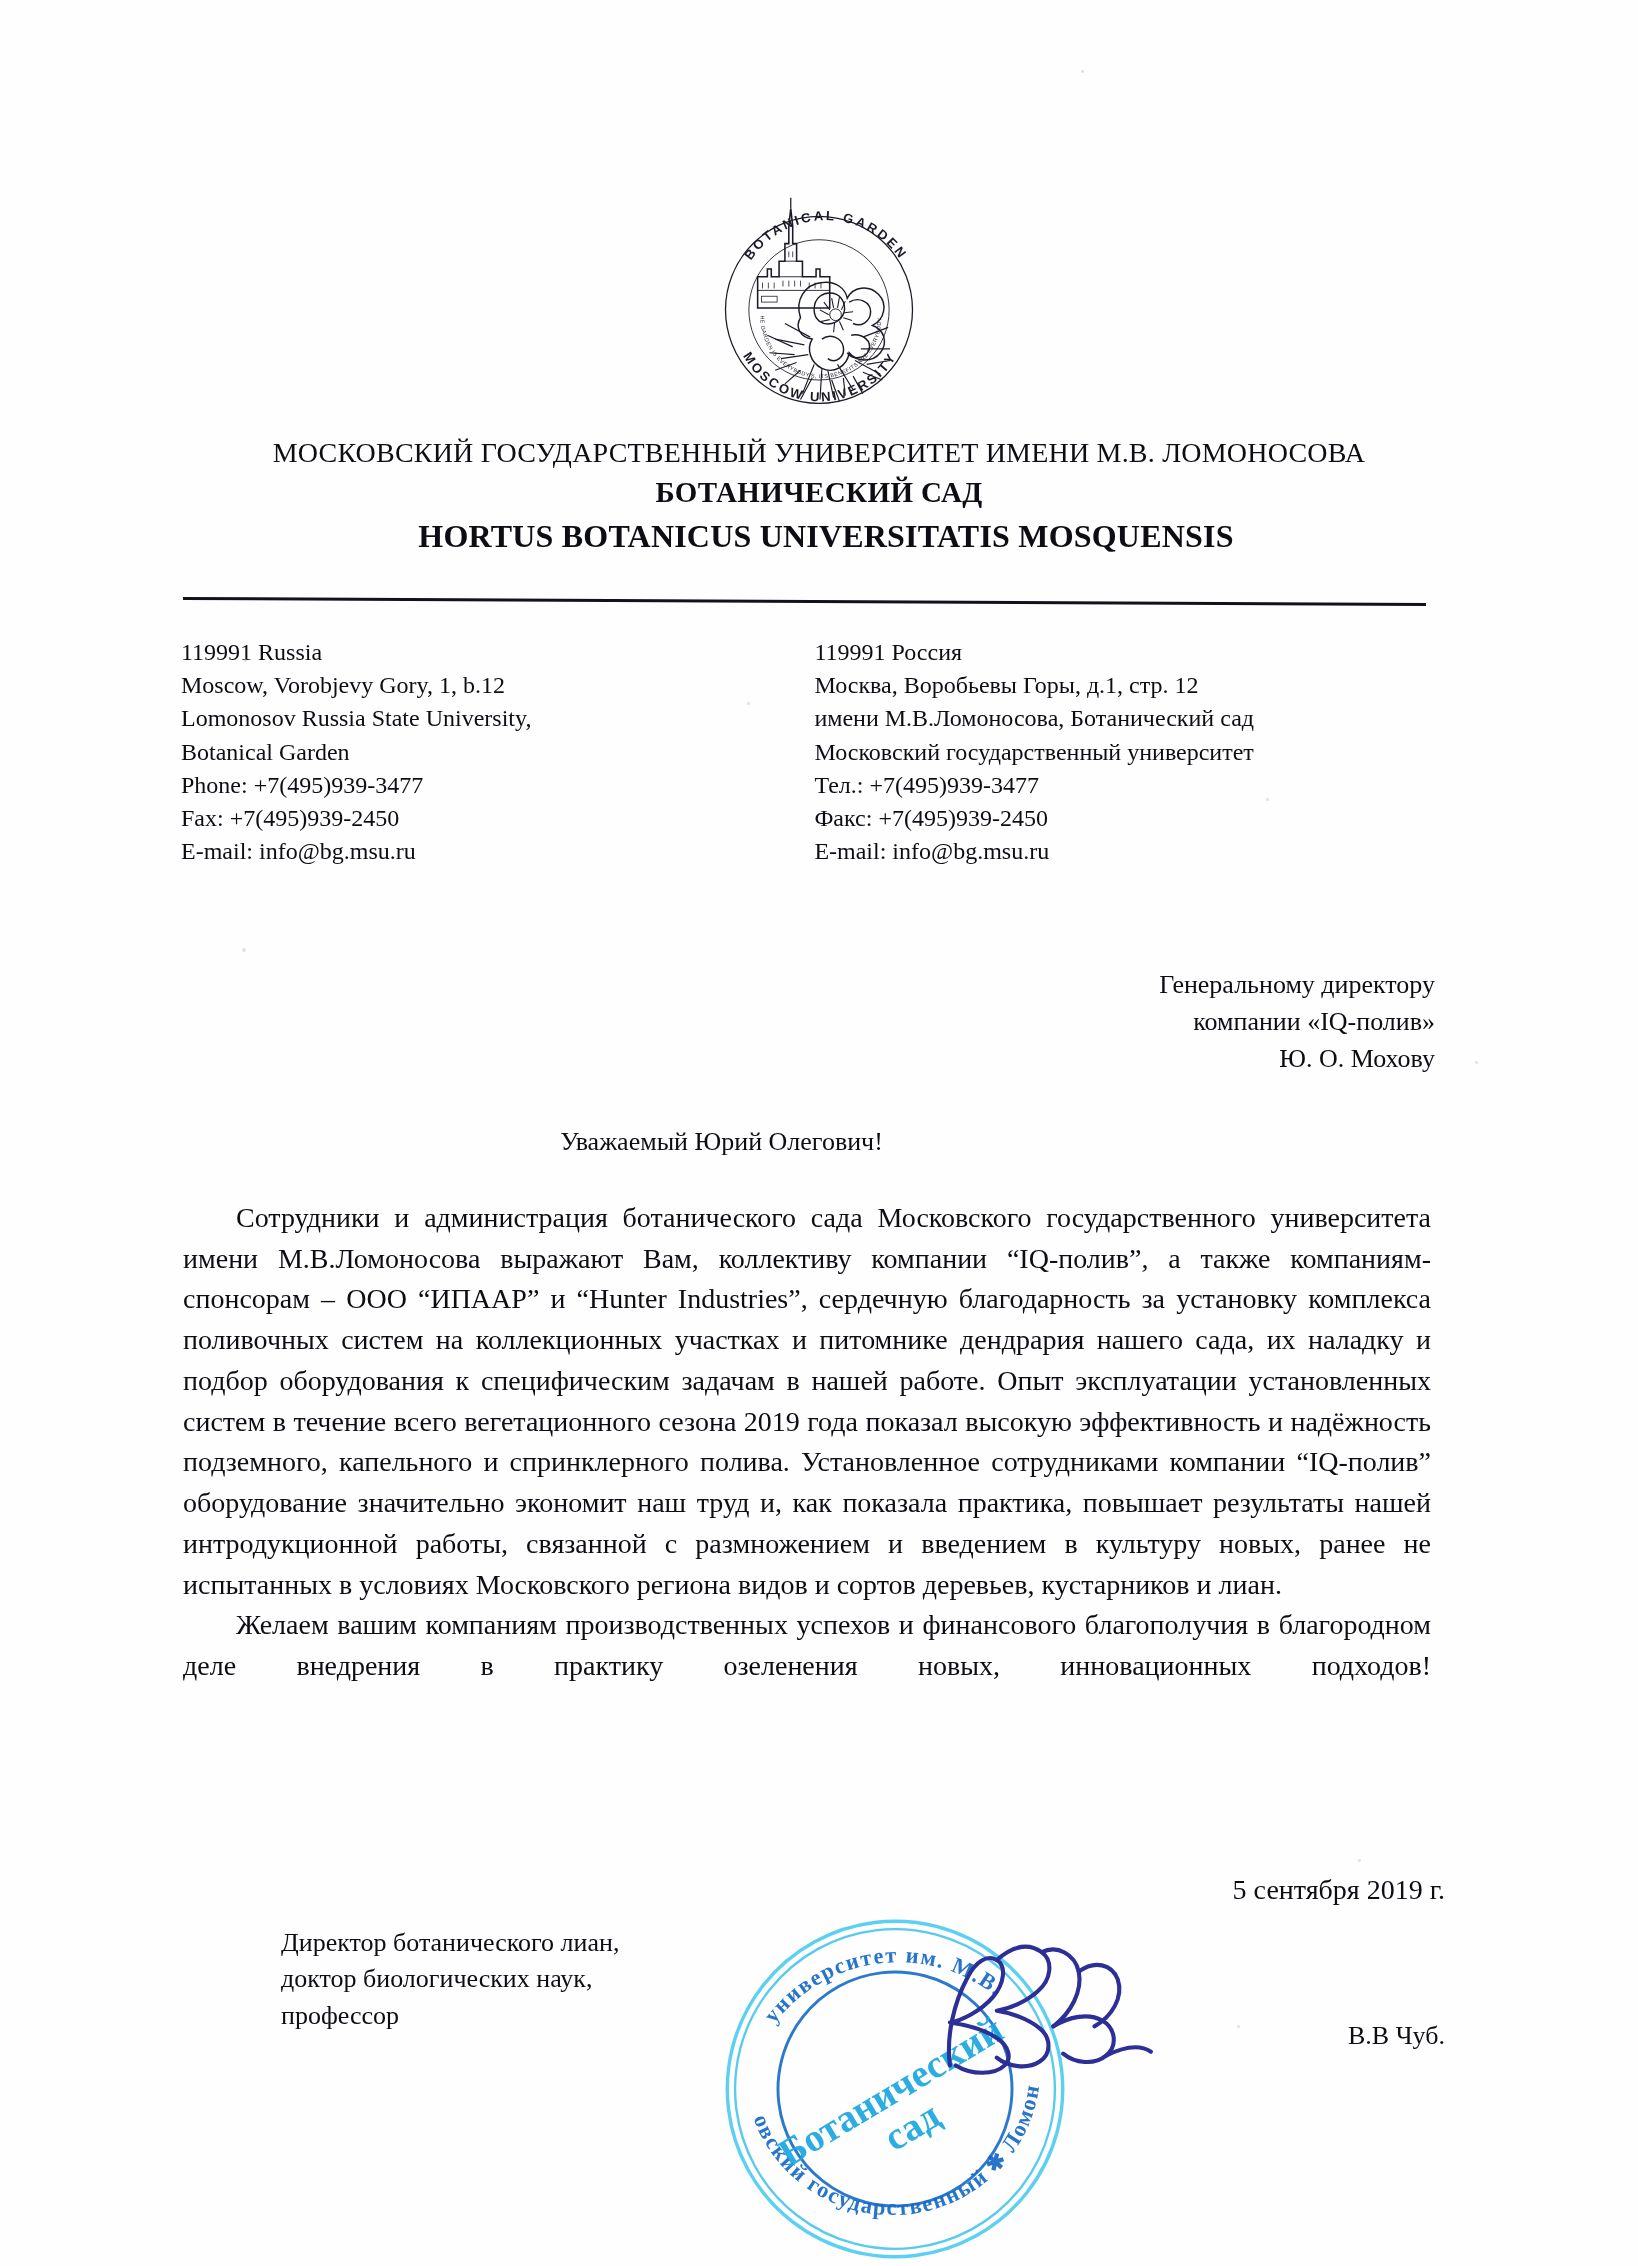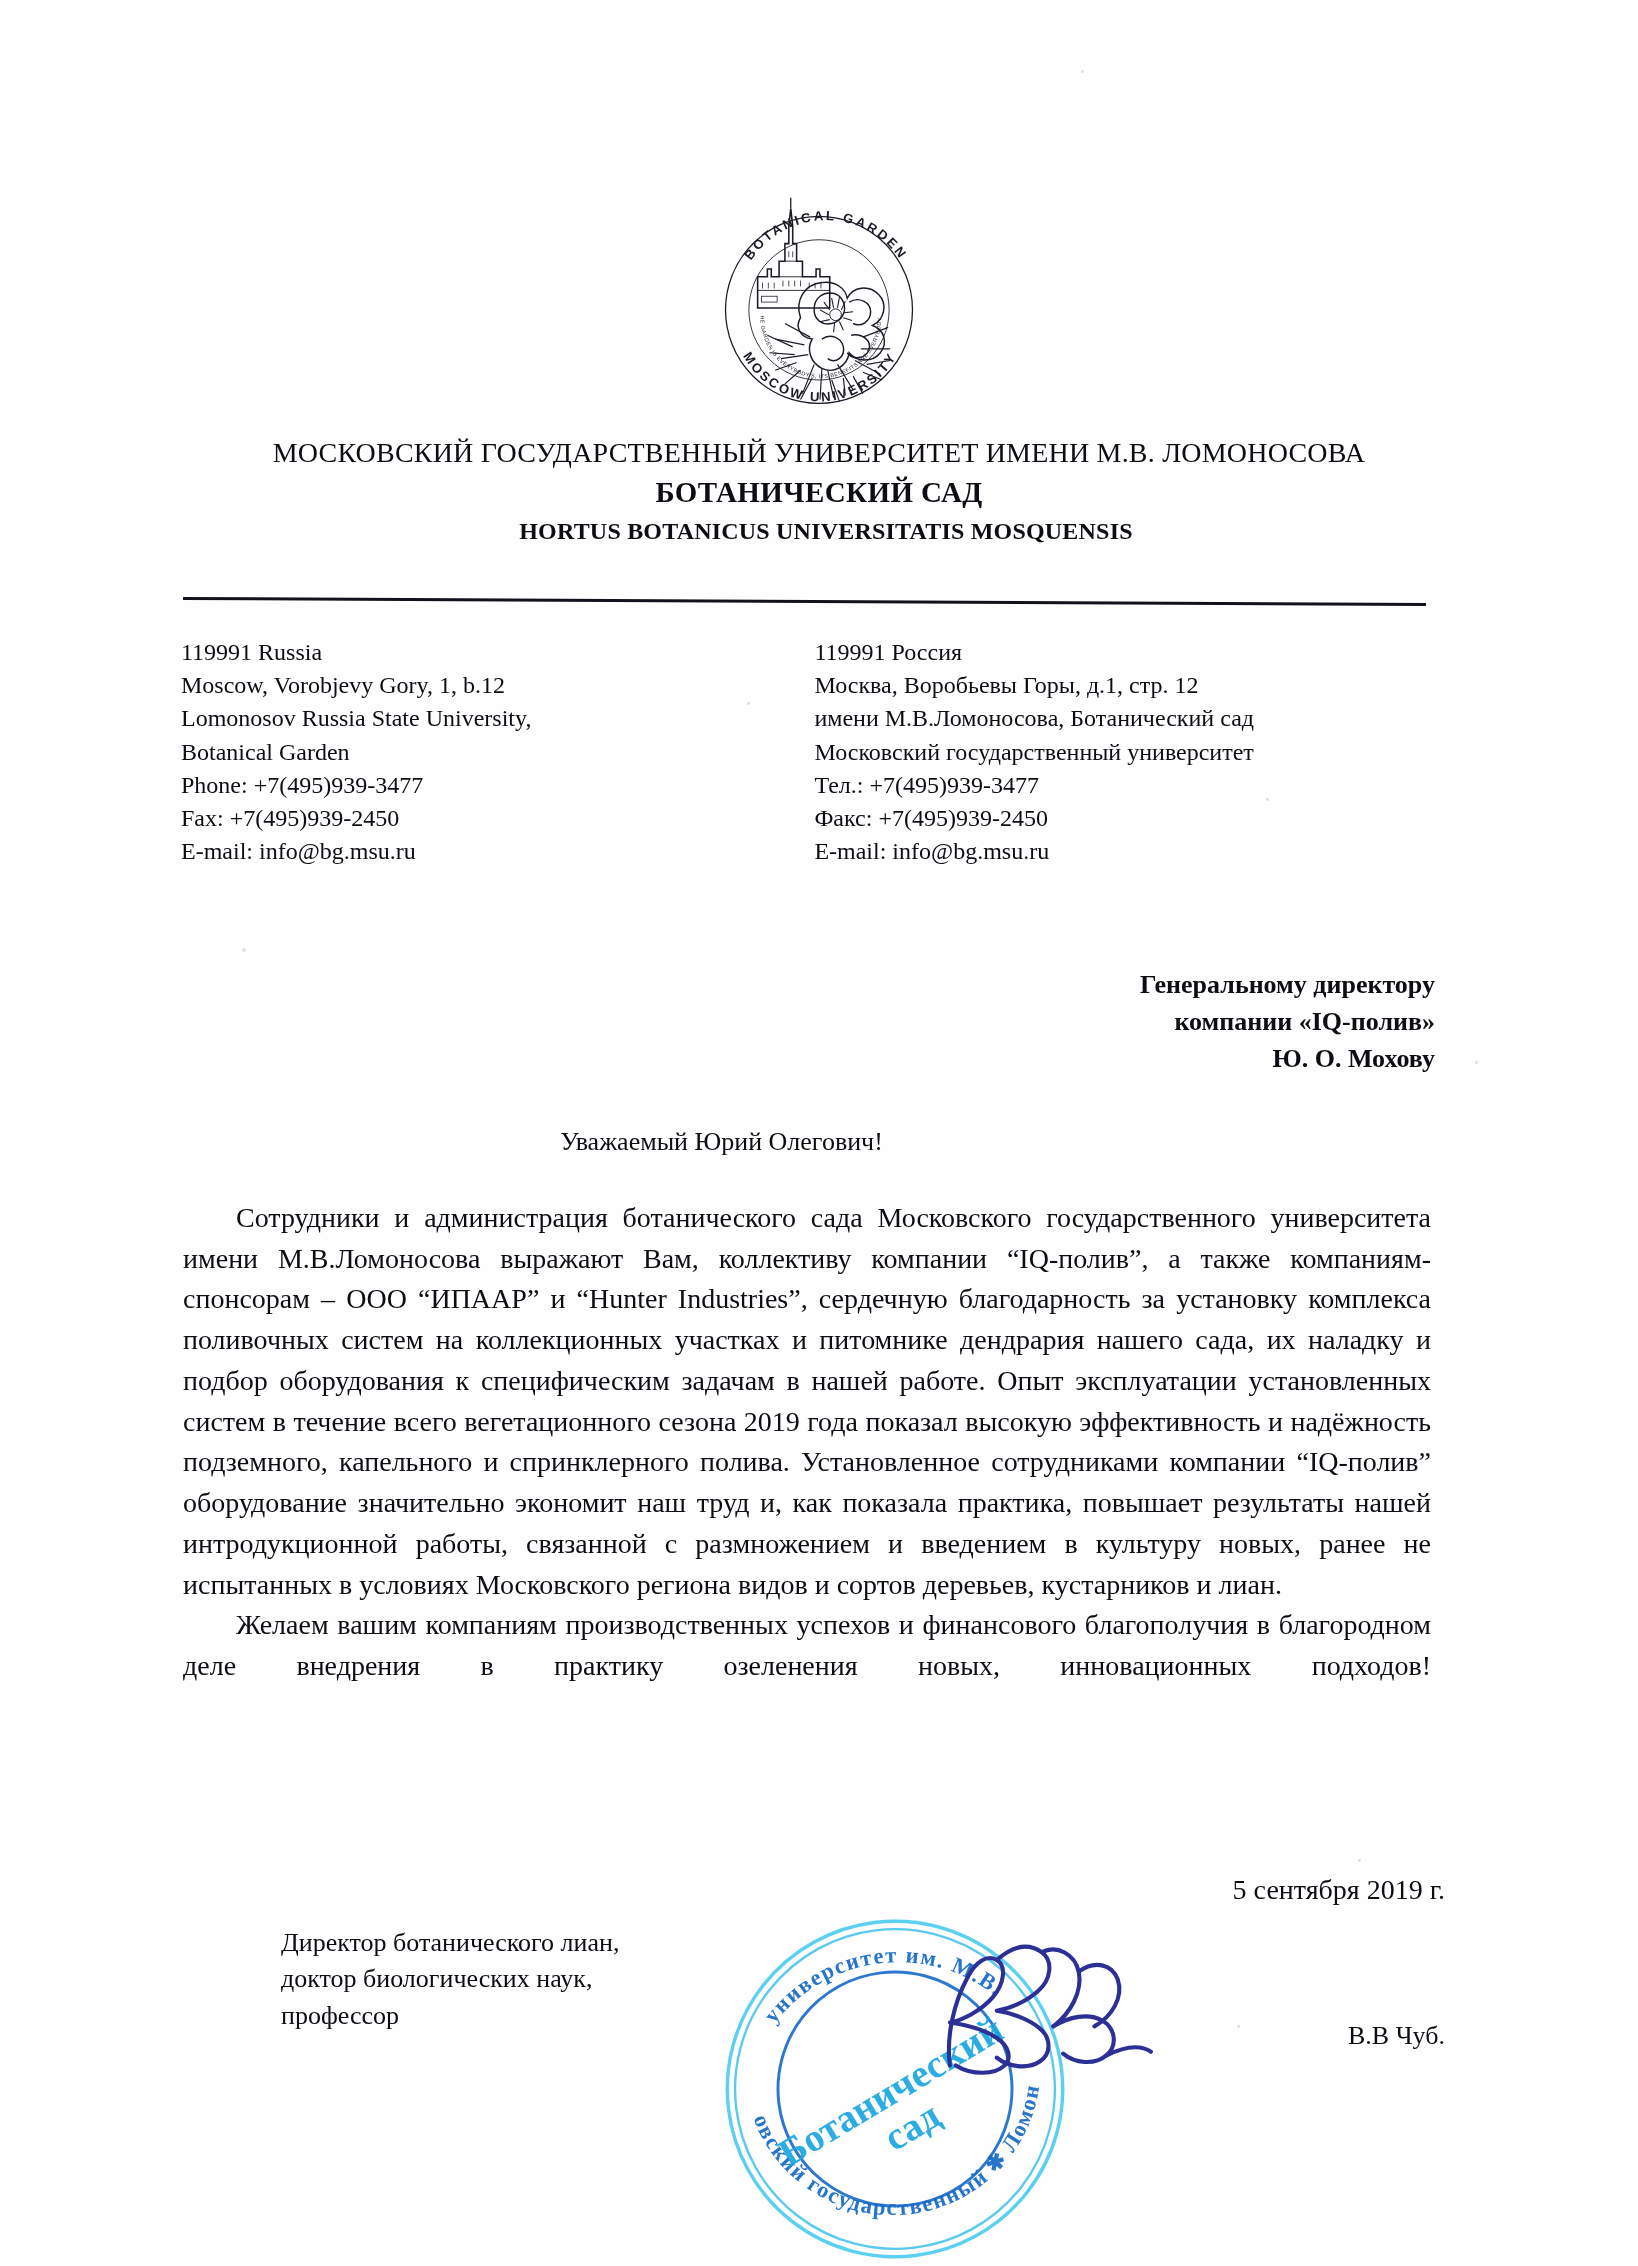--- a/index.html
+++ b/index.html
@@ -53,21 +53,21 @@
     white-space: nowrap;
   }
   .lh-line2 {
     font-size: 29px;
     font-weight: bold;
     line-height: 1.3;
     letter-spacing: 0.4px;
     margin-top: 2.9px;
   }
   .lh-line3 {
-    font-size: 24px;
+    font-size: 32px;
     font-weight: bold;
     line-height: 1.3;
     letter-spacing: 0.2px;
     margin-top: 4.9px;
     padding-left: 14px;
   }
 
   
   .divider {
     position: absolute;
@@ -97,21 +97,20 @@
   .contact-col div { white-space: nowrap; }
 
   
   .addressee {
     position: absolute;
     right: 203px;
     top: 967px;
     text-align: right;
     font-size: 26px;
     line-height: 1.42;
-    font-weight: bold;
   }
   .addressee div { white-space: nowrap; }
 
   
   .salutation {
     position: absolute;
     left: 0;
     right: 0;
     top: 1127px;
     text-align: center;

